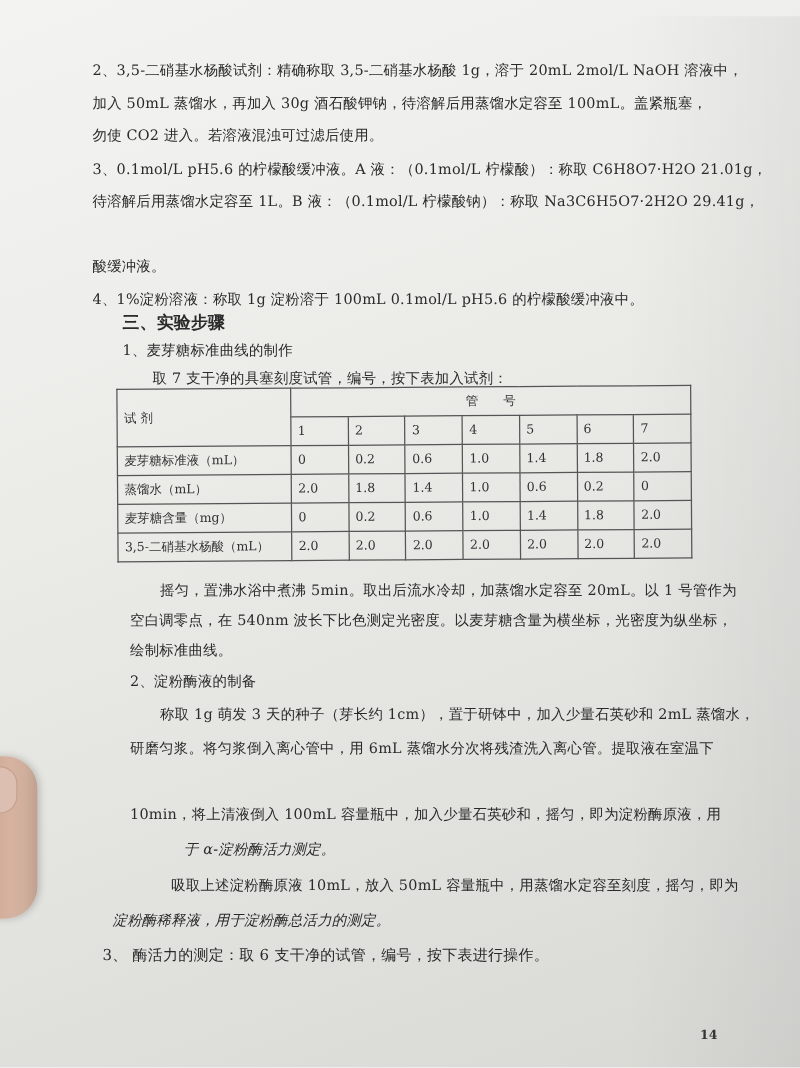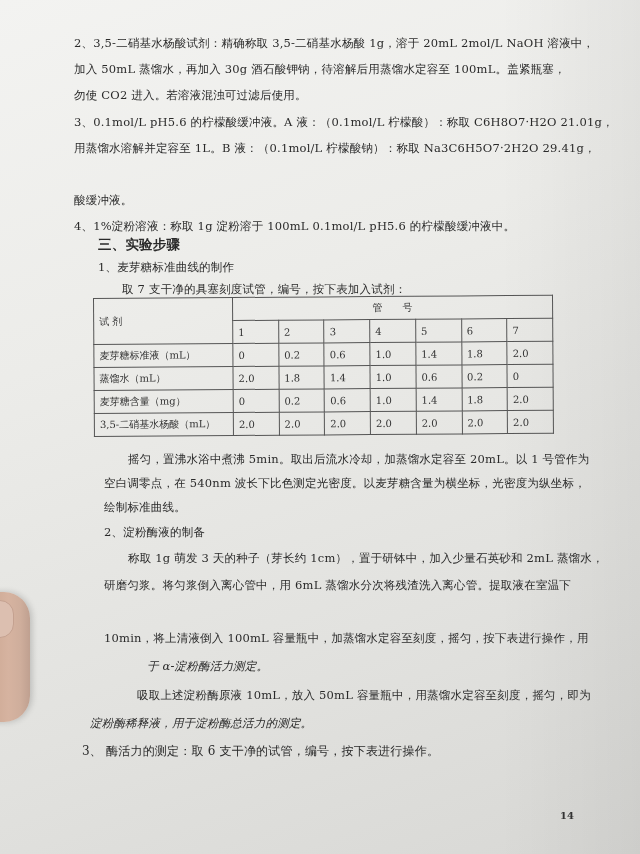--- a/index.html
+++ b/index.html
@@ -1,19 +1,19 @@
 <!DOCTYPE html>
 <html><head>
 <meta charset="utf-8">
 <style>
   html,body{margin:0;padding:0;}
   body{width:640px;height:854px;overflow:hidden;position:relative;
     background:linear-gradient(160deg,#f3f3f1 0%,#ecece9 35%,#e2e2df 70%,#d8d8d5 100%);
     font-family:"DejaVu Serif","Liberation Serif",serif;color:#2a2a2a;}
-  .page{position:absolute;left:0;top:0;width:640px;height:720px;}
+  .page{position:absolute;left:0;top:13px;width:640px;height:720px;}
   .line{position:absolute;font-size:11.5px;white-space:nowrap;letter-spacing:0.2px;}
   .h{font-size:13.5px;font-weight:bold;font-family:"DejaVu Sans","Liberation Sans",sans-serif;}
   .ital{font-style:italic;}
   table.reag{position:absolute;left:93px;top:298px;width:460px;border-collapse:collapse;font-size:10px;
     transform:rotate(-0.4deg);transform-origin:left top;}
   table.reag td{border:1.2px solid #555;padding:0 5px;height:22px;color:#333;}
   table.reag td.lbl{width:128px;}
   .pageno{position:absolute;left:560px;top:810px;font-size:10px;font-weight:bold;color:#333;}
   .thumb{position:absolute;left:-18px;top:592px;width:48px;height:130px;
     background:linear-gradient(90deg,#c9a48f 0%,#d6b3a0 55%,#cfae9c 80%,#bfa090 100%);
@@ -27,21 +27,21 @@
 <body>
 
 <div class="page">
   <div class="shade"></div>
 
   <div class="line" style="left:74px;top:36px;">2、3,5-二硝基水杨酸试剂：精确称取 3,5-二硝基水杨酸 1g，溶于 20mL 2mol/L NaOH 溶液中，</div>
   <div class="line" style="left:74px;top:62px;">加入 50mL 蒸馏水，再加入 30g 酒石酸钾钠，待溶解后用蒸馏水定容至 100mL。盖紧瓶塞，</div>
   <div class="line" style="left:74px;top:88px;">勿使 CO2 进入。若溶液混浊可过滤后使用。</div>
 
   <div class="line" style="left:74px;top:115px;">3、0.1mol/L pH5.6 的柠檬酸缓冲液。A 液：（0.1mol/L 柠檬酸）：称取 C6H8O7·H2O 21.01g，</div>
-  <div class="line" style="left:74px;top:141px;">用蒸馏水溶解并定容至 1L。B 液：（0.1mol/L 柠檬酸钠）：称取 Na3C6H5O7·2H2O 29.41g，</div>
+  <div class="line" style="left:74px;top:141px;">待溶解后用蒸馏水定容至 1L。B 液：（0.1mol/L 柠檬酸钠）：称取 Na3C6H5O7·2H2O 29.41g，</div>
   <div class="line" style="left:74px;top:193px;font-family:Liberation Serif, serif;">酸缓冲液。</div>
 
   <div class="line" style="left:74px;top:219px;">4、1%淀粉溶液：称取 1g 淀粉溶于 100mL 0.1mol/L pH5.6 的柠檬酸缓冲液中。</div>
 
   <div class="line h" style="left:98px;top:236px;">三、实验步骤</div>
   <div class="line" style="left:98px;top:260px;">1、麦芽糖标准曲线的制作</div>
   <div class="line" style="left:122px;top:282px;">取 7 支干净的具塞刻度试管，编号，按下表加入试剂：</div>
 
   <table class="reag">
     <tbody>
@@ -102,21 +102,21 @@
     </table>
 
   <div class="line" style="left:128px;top:452px;">摇匀，置沸水浴中煮沸 5min。取出后流水冷却，加蒸馏水定容至 20mL。以 1 号管作为</div>
   <div class="line" style="left:104px;top:476px;">空白调零点，在 540nm 波长下比色测定光密度。以麦芽糖含量为横坐标，光密度为纵坐标，</div>
   <div class="line" style="left:104px;top:500px;">绘制标准曲线。</div>
 
   <div class="line" style="left:104px;top:525px;">2、淀粉酶液的制备</div>
 
   <div class="line" style="left:128px;top:551px;">称取 1g 萌发 3 天的种子（芽长约 1cm），置于研钵中，加入少量石英砂和 2mL 蒸馏水，</div>
   <div class="line" style="left:104px;top:578px;">研磨匀浆。将匀浆倒入离心管中，用 6mL 蒸馏水分次将残渣洗入离心管。提取液在室温下</div>
-  <div class="line" style="left:104px;top:631px;">10min，将上清液倒入 100mL 容量瓶中，加蒸馏水定容至刻度，摇匀，按下表进行操作，用</div>
+  <div class="line" style="left:104px;top:631px;">10min，将上清液倒入 100mL 容量瓶中，加入少量石英砂和，摇匀，即为淀粉酶原液，用</div>
   <div class="line ital" style="left:100px;top:659px;margin-left:47px;">于 α-淀粉酶活力测定。</div>
 
   <div class="line" style="left:116px;top:688px;padding-left:21px;">吸取上述淀粉酶原液 10mL，放入 50mL 容量瓶中，用蒸馏水定容至刻度，摇匀，即为</div>
   <div class="line ital" style="left:90px;top:716px;">淀粉酶稀释液，用于淀粉酶总活力的测定。</div>
 
   <div class="line" style="left:82px;top:743px;font-size:12px;">3、 酶活力的测定：取 6 支干净的试管，编号，按下表进行操作。</div>
 
   <div class="pageno">14</div>
 
   <div class="thumb">

